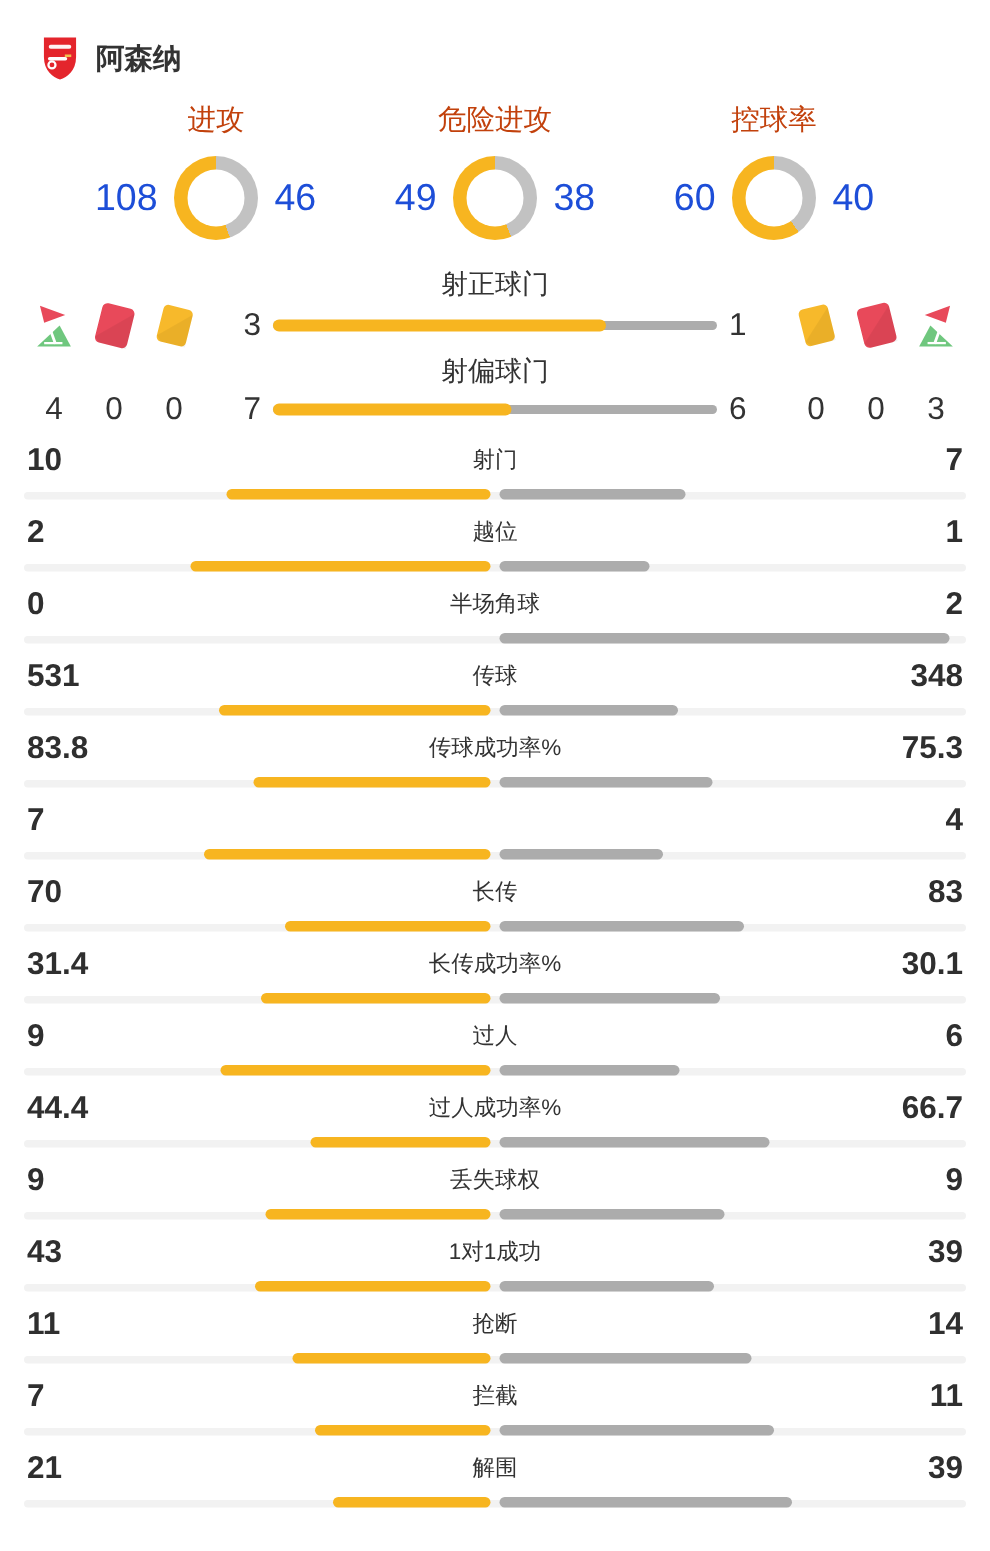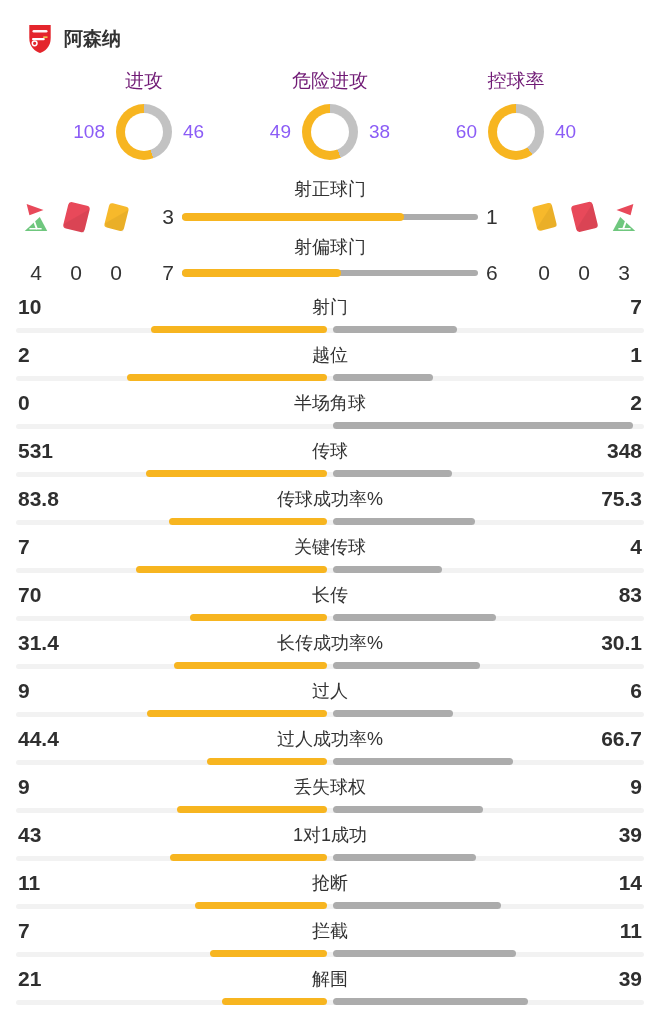--- a/index.html
+++ b/index.html
@@ -9,24 +9,24 @@
   
   .header { height:64px; padding:14px 22px 0 26px; display:flex;
     align-items:center; justify-content:space-between; }
   .team { display:flex; align-items:center; gap:10px; }
   .team-name { font-size:19px; font-weight:700; color:#333; }
   .badge svg { display:block; }
 
   
   .overview { width:558px; margin:6px auto 0; display:flex; }
   .donut-col { width:186px; text-align:center; }
-  .donut-title { font-size:19px; line-height:22px; font-weight:500; color:#701a75; }
+  .donut-title { font-size:19px; line-height:22px; font-weight:500; color:#c2410c; }
   .donut-row { margin-top:12px; height:56px; display:flex; align-items:center;
     justify-content:center; gap:11px; }
-  .donut-num { font-size:19px; color:#8b5cf6; min-width:46px; }
+  .donut-num { font-size:25px; color:#1d4ed8; min-width:46px; }
   .donut-num.home { text-align:right; }
   .donut-num.away { text-align:left; }
   .donut { width:56px; height:56px; border-radius:50%; position:relative; }
   .donut::after { content:""; position:absolute; inset:9px; background:#fff;
     border-radius:50%; }
 
   
   .shots { margin-top:18px; }
   .shot-title { text-align:center; font-size:18px; line-height:22px;
     font-weight:500; color:#333; margin-top:2px; }
@@ -45,21 +45,21 @@
   .shot-bar .fill { position:absolute; left:0; top:0; height:8px; border-radius:4px; }
   .card { display:block; }
   .tilt-r { transform:rotate(14deg); }
   .tilt-l { transform:rotate(-14deg); }
   .mirror { transform:scaleX(-1); }
 
   
   .stats { margin-top:2px; }
   .stat-row { position:relative; height:48px;padding-left:20px; }
   .stat-label { position:absolute; left:0; right:0; top:6px; text-align:center;
-    font-size:18px; line-height:22px; font-weight:500; color:#333; }
+    font-size:15px; line-height:22px; font-weight:500; color:#333; }
   .stat-val { position:absolute; top:5px; font-size:21px; font-weight:700; color:#2f2f2f; }
   .stat-val.home { left:18px; }
   .stat-val.away { right:18px; text-align:right; }
   .stat-bars { position:absolute; left:0; right:0; top:36px; height:8px; }
   .stat-track { position:absolute; left:16px; right:16px; top:2px; height:5px;
     border-radius:3px; }
   .stat-fill { position:absolute; top:0; height:7px; border-radius:4px; }
   .stat-fill.home { right:calc(50% + 3px); }
   .stat-fill.away { left:calc(50% + 3px); }
 </style>
@@ -238,21 +238,20 @@
     <span class="stat-val away">75.3</span>
     <div class="stat-bars">
       <div class="stat-track" style="background: rgb(242, 242, 242);"></div>
       <div class="stat-fill home" style="width: 158.014px; background: rgb(247, 181, 32);"></div>
       <div class="stat-fill away" style="width: 141.986px; background: rgb(172, 172, 172);"></div>
     </div>
   </div>
 
   <div class="stat-row">
     <span class="stat-val home">7</span>
-    <div class="stat-label">关键传球</div>
     <span class="stat-val away">4</span>
     <div class="stat-bars">
       <div class="stat-track" style="background: rgb(242, 242, 242);"></div>
       <div class="stat-fill home" style="width: 190.909px; background: rgb(247, 181, 32);"></div>
       <div class="stat-fill away" style="width: 109.091px; background: rgb(172, 172, 172);"></div>
     </div>
   </div>
 
   <div class="stat-row">
     <span class="stat-val home">70</span>

